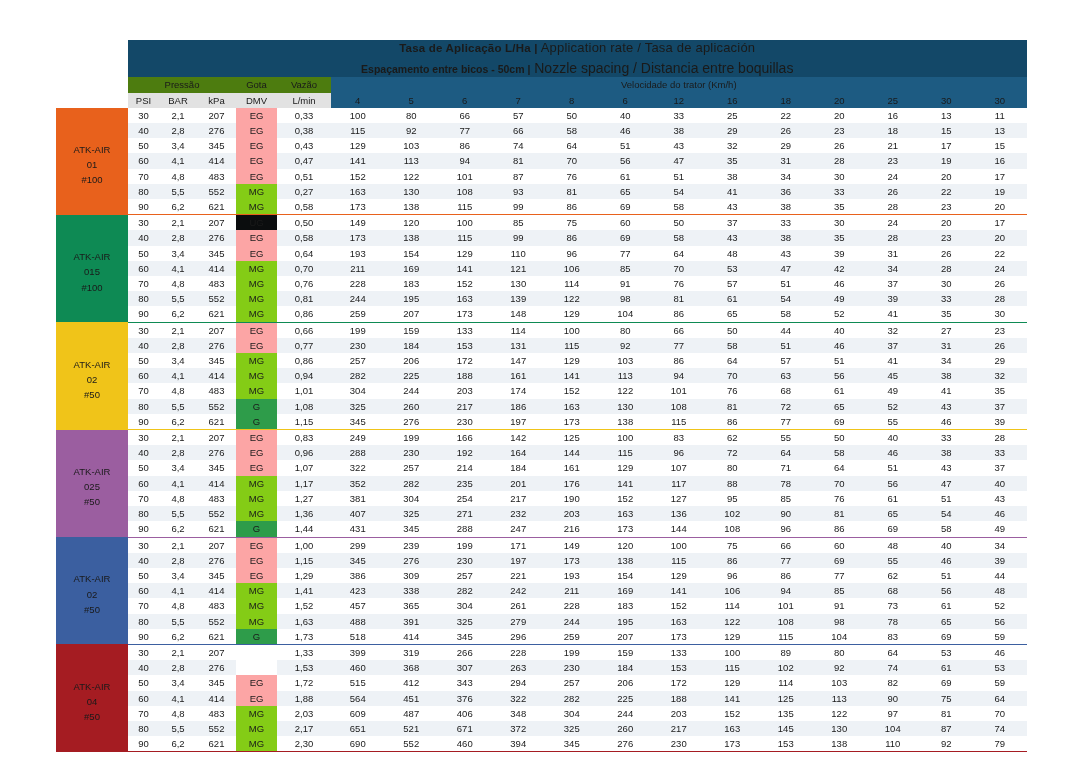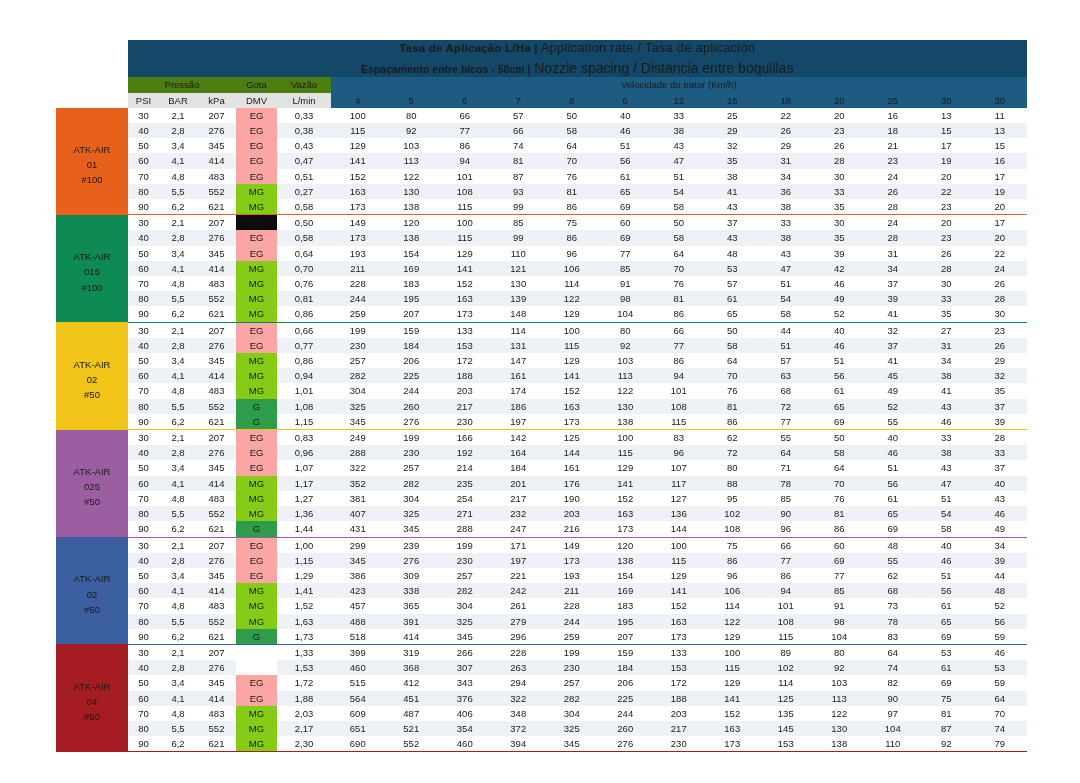--- a/index.html
+++ b/index.html
@@ -987,21 +987,21 @@
           <td class="odd sp">70</td>
         </tr>
         <tr>
           <td class="even">80</td>
           <td class="even">5,5</td>
           <td class="even">552</td>
           <td class="dmv dmv-mg">MG</td>
           <td class="even">2,17</td>
           <td class="even sp">651</td>
           <td class="even sp">521</td>
-          <td class="even sp">354</td>
+          <td class="even sp">671</td>
           <td class="even sp">372</td>
           <td class="even sp">325</td>
           <td class="even sp">260</td>
           <td class="even sp">217</td>
           <td class="even sp">163</td>
           <td class="even sp">145</td>
           <td class="even sp">130</td>
           <td class="even sp">104</td>
           <td class="even sp">87</td>
           <td class="even sp">74</td>

